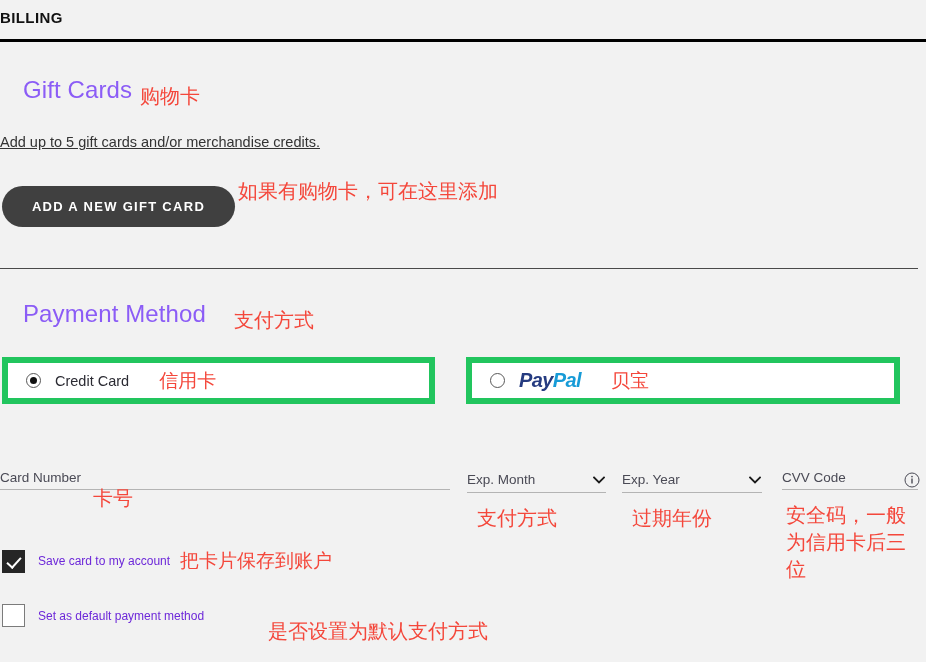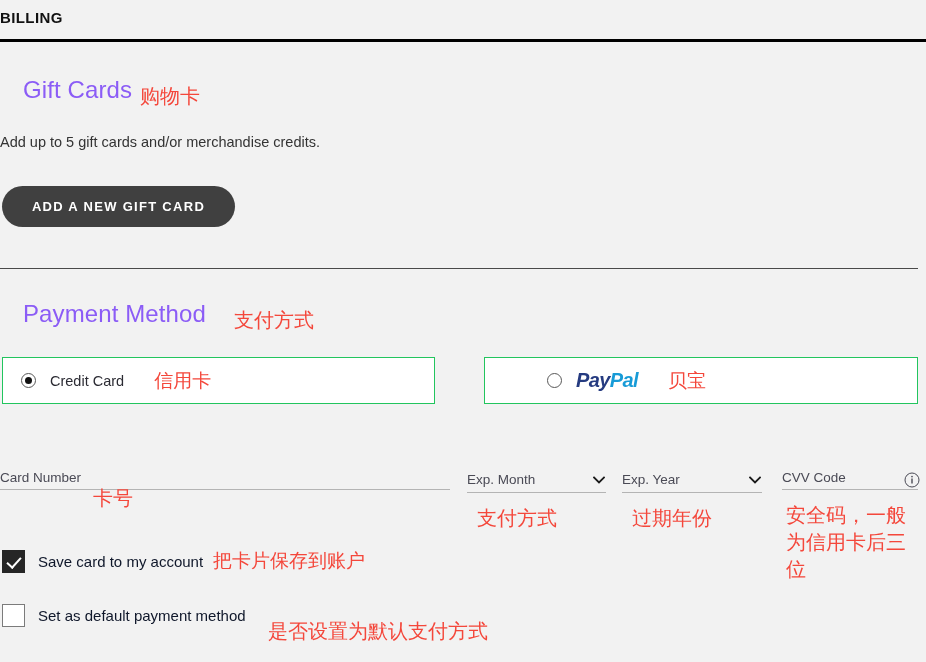--- a/index.html
+++ b/index.html
@@ -34,21 +34,21 @@
     font-size: 24px; font-weight: 300;
     color: #8b5cf6; letter-spacing: .1px;
     white-space: nowrap;
     padding-left: 23px;
   }
   #gift-title { left: 0; top: 76px; }
   #pay-title  { left: 0; top: 300px; }
 
   .sub-text {
     position: absolute; left: 0; top: 134px;
-    font-size: 14.5px; color: #333;
+    font-size: 14.5px; color: #333; text-decoration: underline;
   }
 
   
   .anno {
     position: absolute;
     color: #f4473b;
     font-family: "DejaVu Sans", sans-serif;
     white-space: nowrap;
   }
   .anno.wrap { white-space: normal; }
@@ -69,26 +69,26 @@
 
   
   .divider {
     position: absolute; left: 0; top: 268px;
     width: 918px; height: 1px; background: #4a4a4a;
   }
 
   
   .pay-box {
     position: absolute; top: 357px; height: 47px;
-    background: #fff; border: 1px solid #22c55e;
+    background: #fff; border: 6px solid #22c55e;
     display: flex; align-items: center;
     cursor: pointer;
   }
   #box-credit { left: 2px; width: 433px; }
-  #box-paypal { left: 484px; width: 434px; padding-left: 44px; }
+  #box-paypal { left: 466px; width: 434px; }
 
   .radio {
     width: 15px; height: 15px; border-radius: 50%;
     border: 1px solid #585858; background: #fff;
     margin-left: 18px; margin-right: 14px;
     flex: none; position: relative;
   }
   .radio.on::after {
     content: ""; position: absolute;
     left: 3px; top: 3px; width: 7px; height: 7px;
@@ -142,21 +142,21 @@
     border: 1px solid #7b7b7b; background: #fff;
     position: relative; margin-right: 13px; cursor: pointer;
   }
   .cbox.on { background: #262626; border-color: #262626; }
   .cbox.on::after {
     content: ""; position: absolute;
     left: 7px; top: 3px; width: 6px; height: 12px;
     border: solid #fff; border-width: 0 2.4px 2.4px 0;
     transform: rotate(42deg);
   }
-  .cb-label { font-size: 15px; color: #0f172a; white-space: nowrap; }
+  .cb-label { font-size: 12px; color: #6d28d9; white-space: nowrap; }
   .cb-row .anno-inline {
     color: #f4473b; font-family: "DejaVu Sans", sans-serif;
     font-size: 19px; margin-left: 10px; white-space: nowrap;
   }
 </style>
 </head>
 <body>
 
 <div class="page">
 
@@ -165,20 +165,21 @@
 
   <div class="sec-title" id="gift-title">
     <span>Gift Cards</span>
   </div>
   <div class="anno" style="left:140px; top:83px; font-size:20px;">购物卡</div>
 
   <div class="sub-text">Add up to 5 gift cards and/or merchandise credits.</div>
 
   <button class="gift-btn">ADD A NEW GIFT CARD</button>
 
+  <div class="anno" style="left:238px; top:178px; font-size:20px;">如果有购物卡，可在这里添加</div>
 
   <div class="divider"></div>
 
   <div class="sec-title" id="pay-title">
     <span>Payment Method</span>
   </div>
   <div class="anno" style="left:234px; top:307px; font-size:20px;">支付方式</div>
 
   <div class="pay-box" id="box-credit">
     <span class="radio on"></span>

